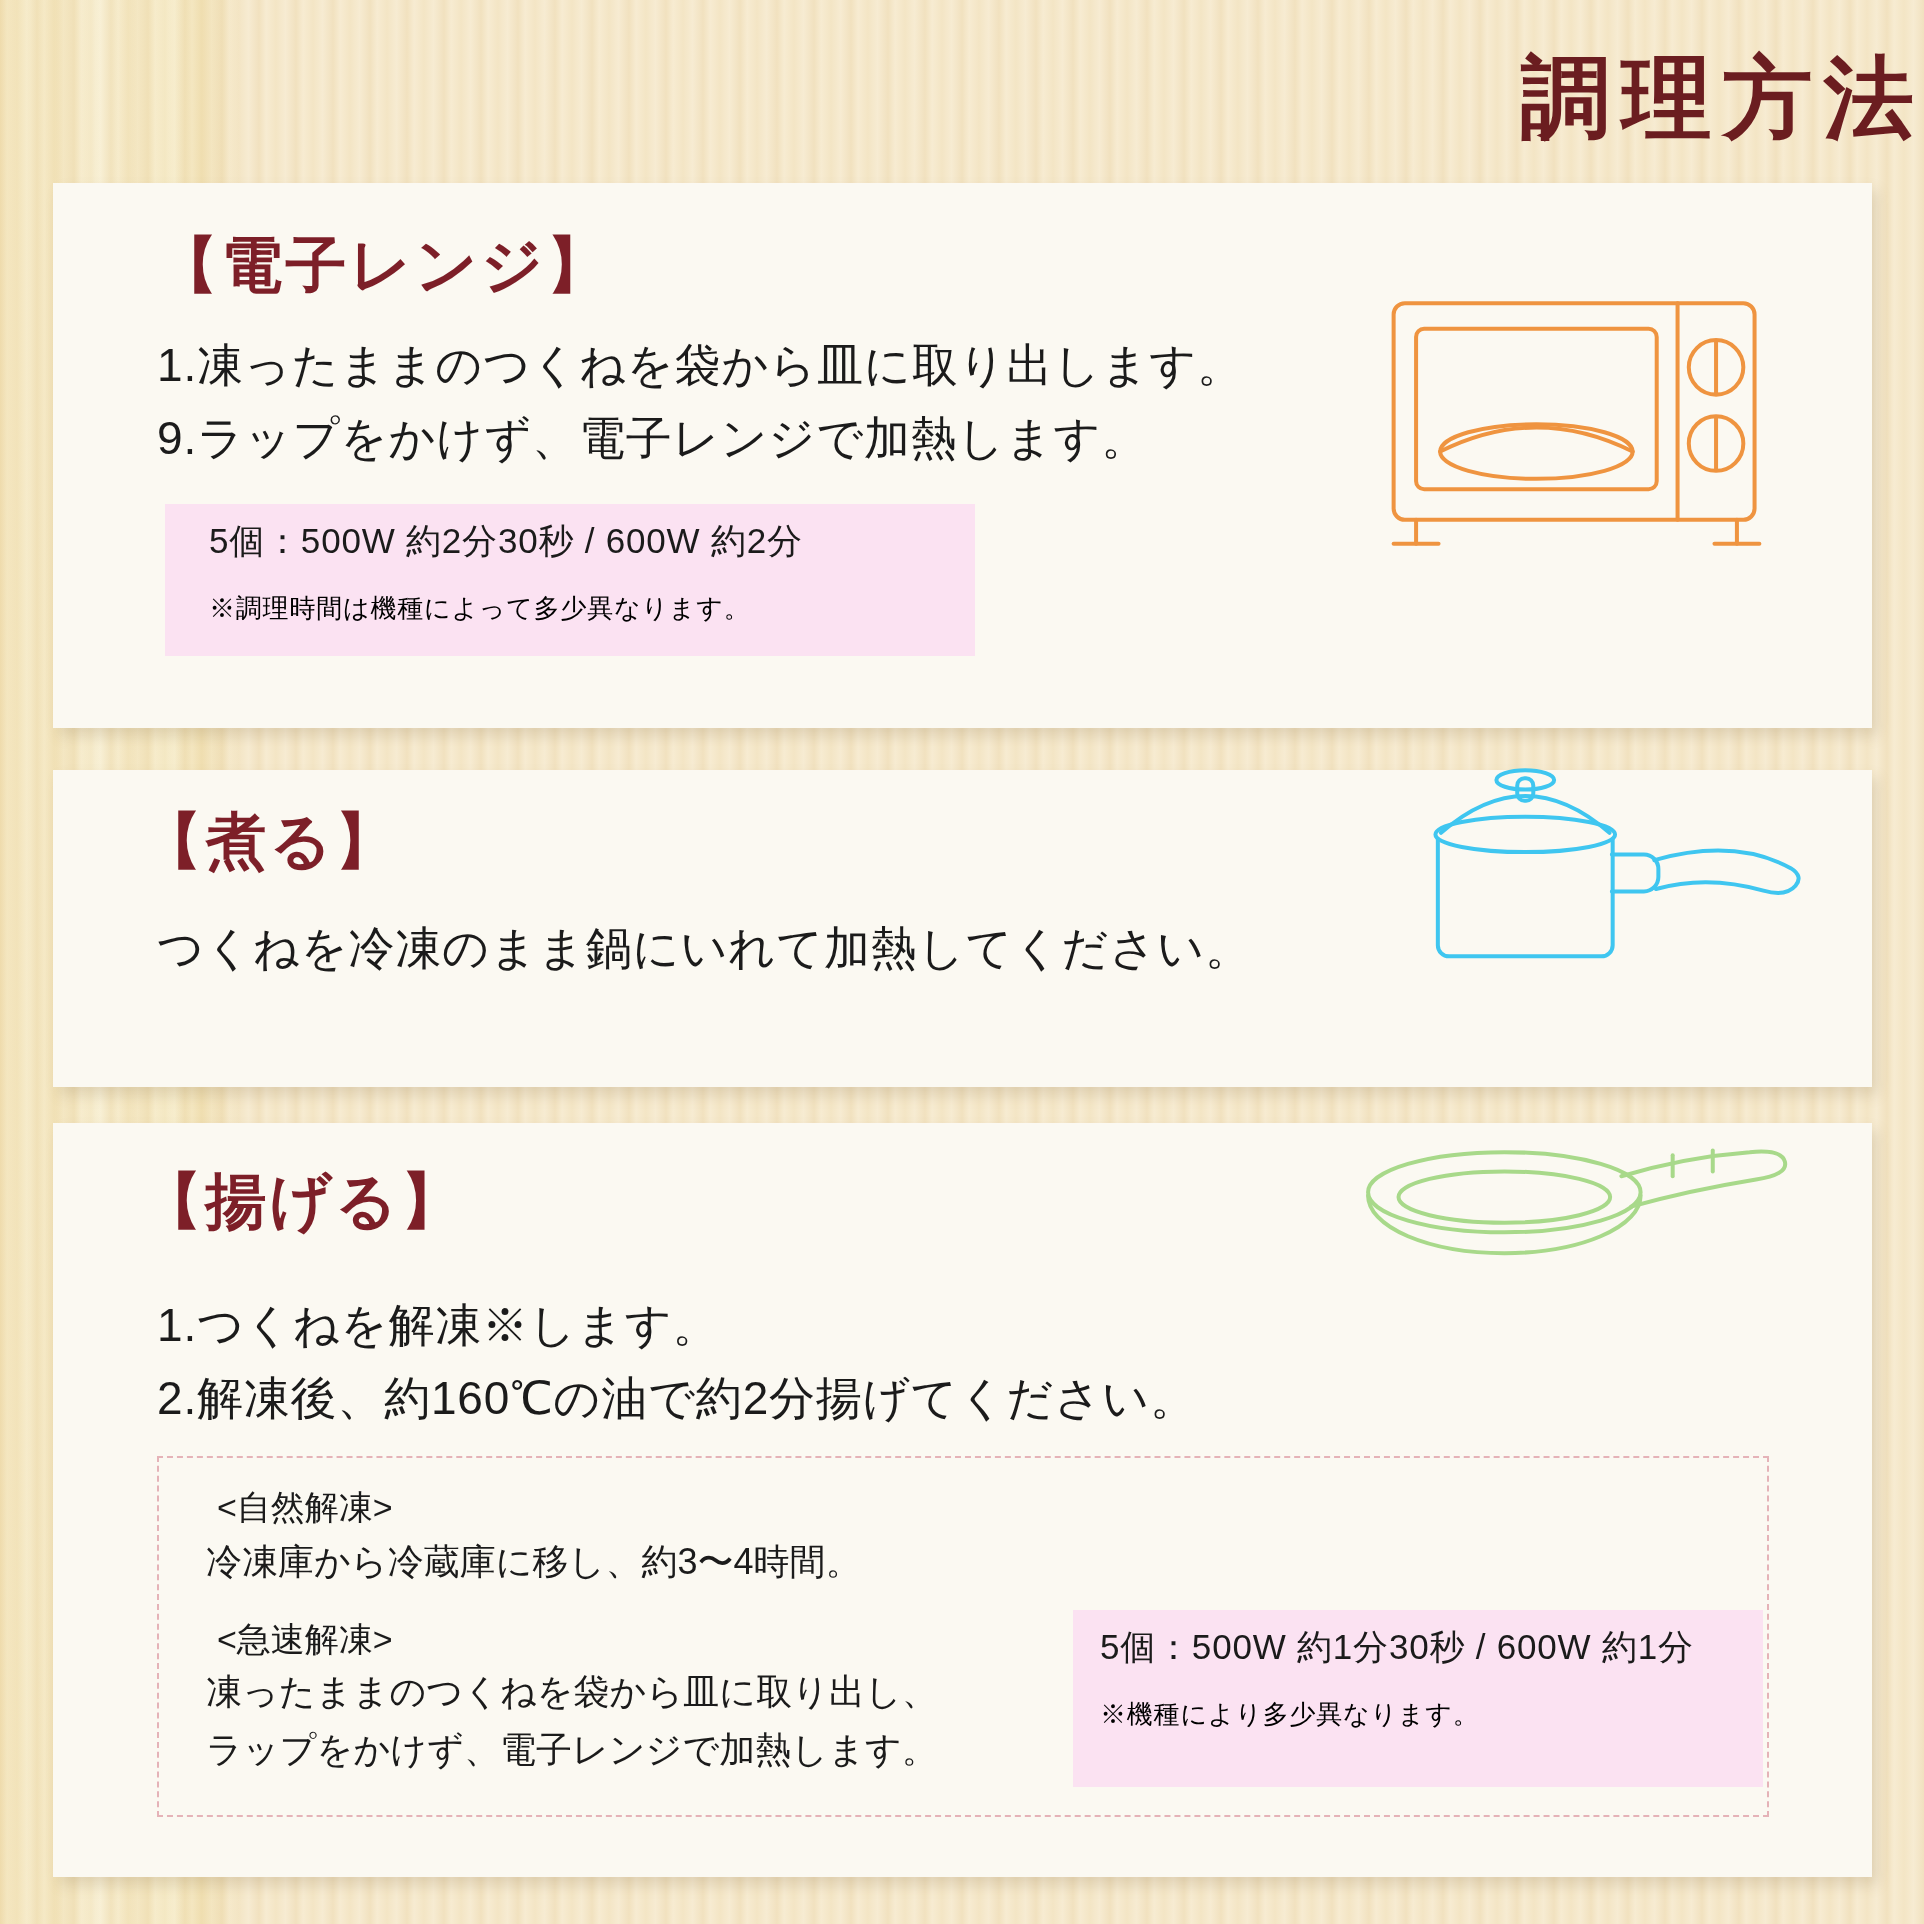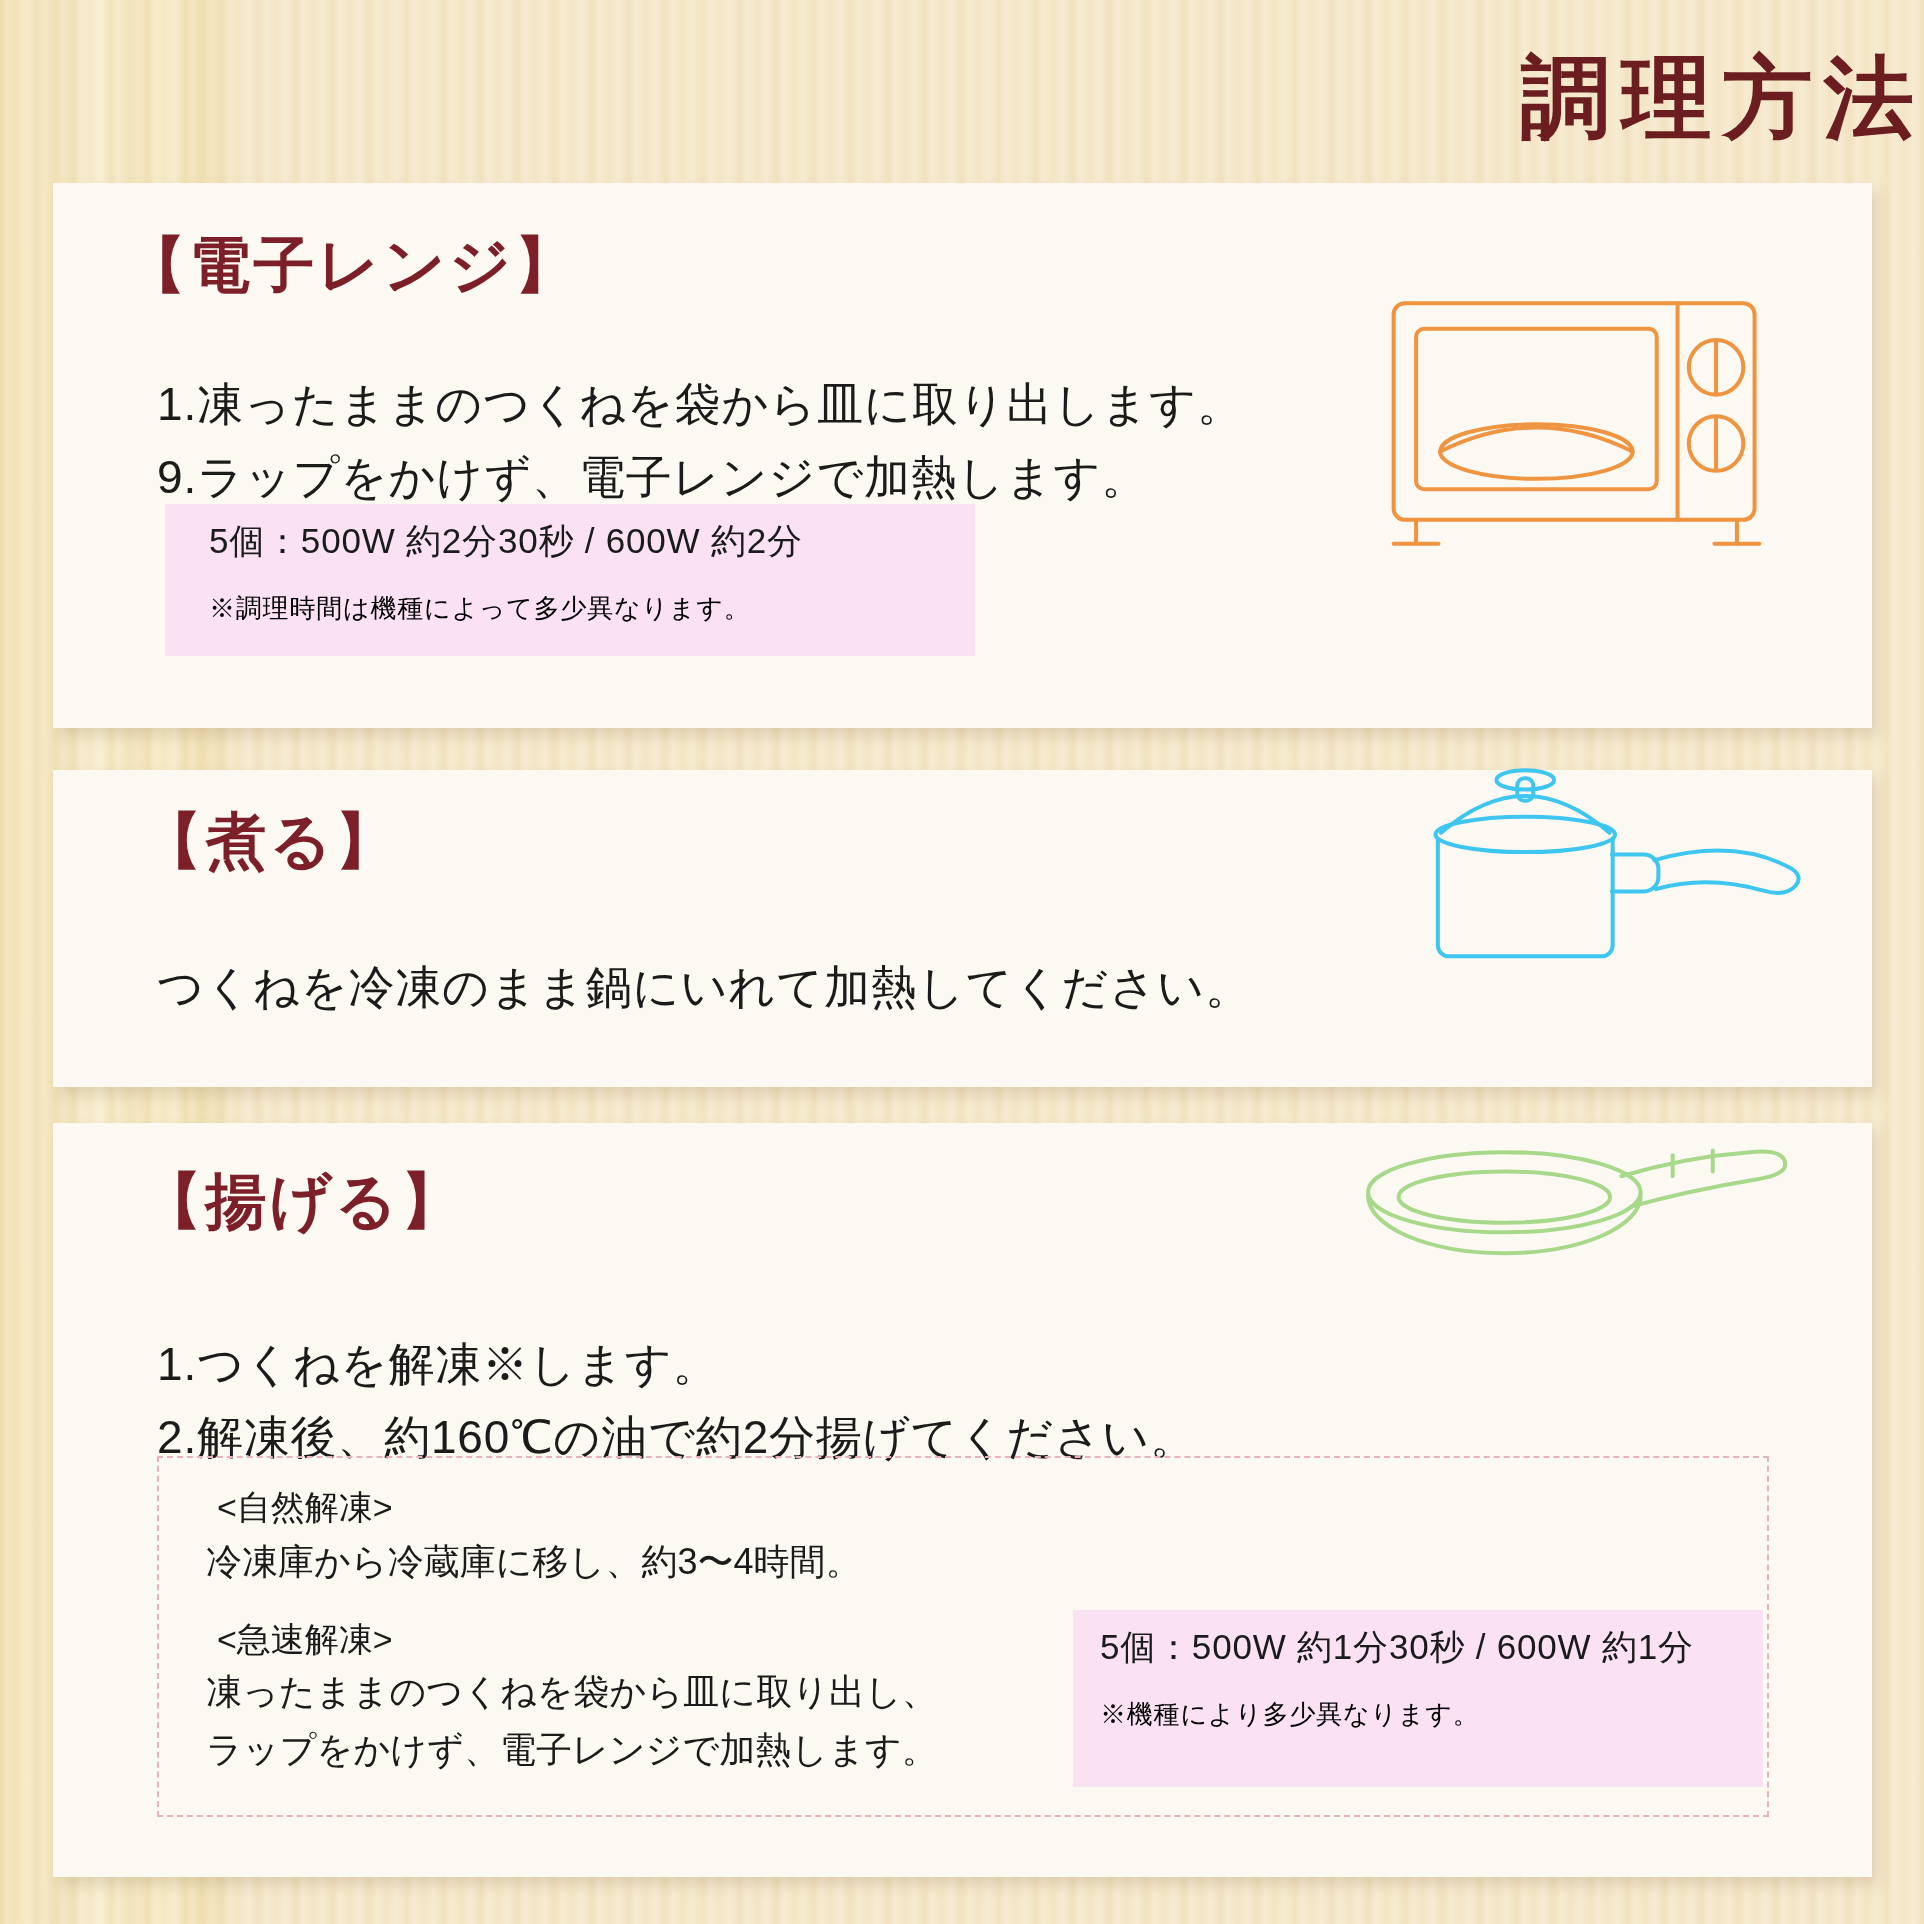--- a/index.html
+++ b/index.html
@@ -68,21 +68,20 @@
     font-family: "Liberation Serif", serif;
     letter-spacing: 3.2px;
     white-space: nowrap;
   }
   .body-line {
     position: absolute;
     font-size: 46px;
     color: #1b1b1b;
     white-space: nowrap;
     letter-spacing: 0.8px;
-    margin-top: 39px;
   }
   .pink-box {
     position: absolute;
     background: #fbe2f2;
     box-sizing: border-box;
     padding: 14.4px 22.5px 17.6px 27px;
   }
   .pink-main {
     font-size: 35px;
     color: #1b1b1b;
@@ -118,21 +117,21 @@
 </style>
 </head>
 <body>
 
 <div class="page">
   <div class="grain"></div>
 
   <div class="title">調理方法</div>
 
   <div class="card" id="card-microwave">
-    <div class="section-head" style="top:42px; left:72px;">【電子レンジ】</div>
+    <div class="section-head" style="top:42px; left:104px;">【電子レンジ】</div>
 
     <div class="body-line" style="top:152px; left:104px;">1.凍ったままのつくねを袋から皿に取り出します。</div>
     <div class="body-line" style="top:225px; left:104px;">9.ラップをかけず、電子レンジで加熱します。</div>
 
     <div class="pink-box" style="top:321px; left:112px; width:810px; height:152px;padding-left:44px;">
       <div class="pink-main">5個：500W 約2分30秒 / 600W 約2分</div>
       <div class="pink-note">※調理時間は機種によって多少異なります。</div>
     </div>
 
     <div class="icon-wrap" style="top:96px; left:1331px;">

